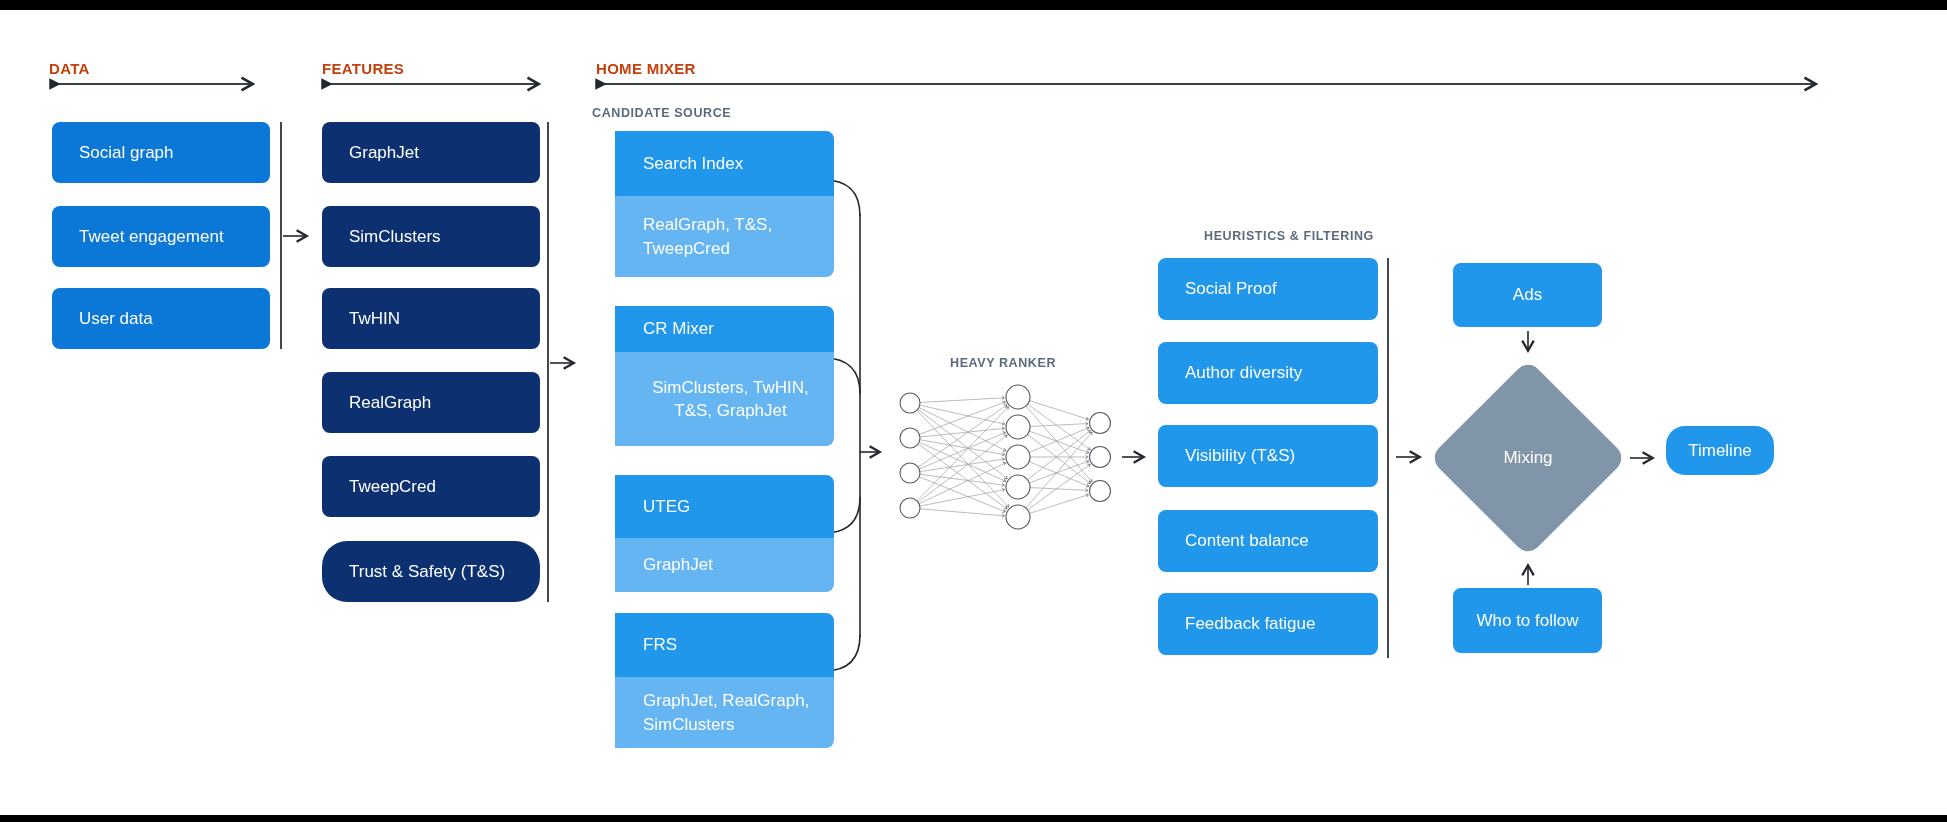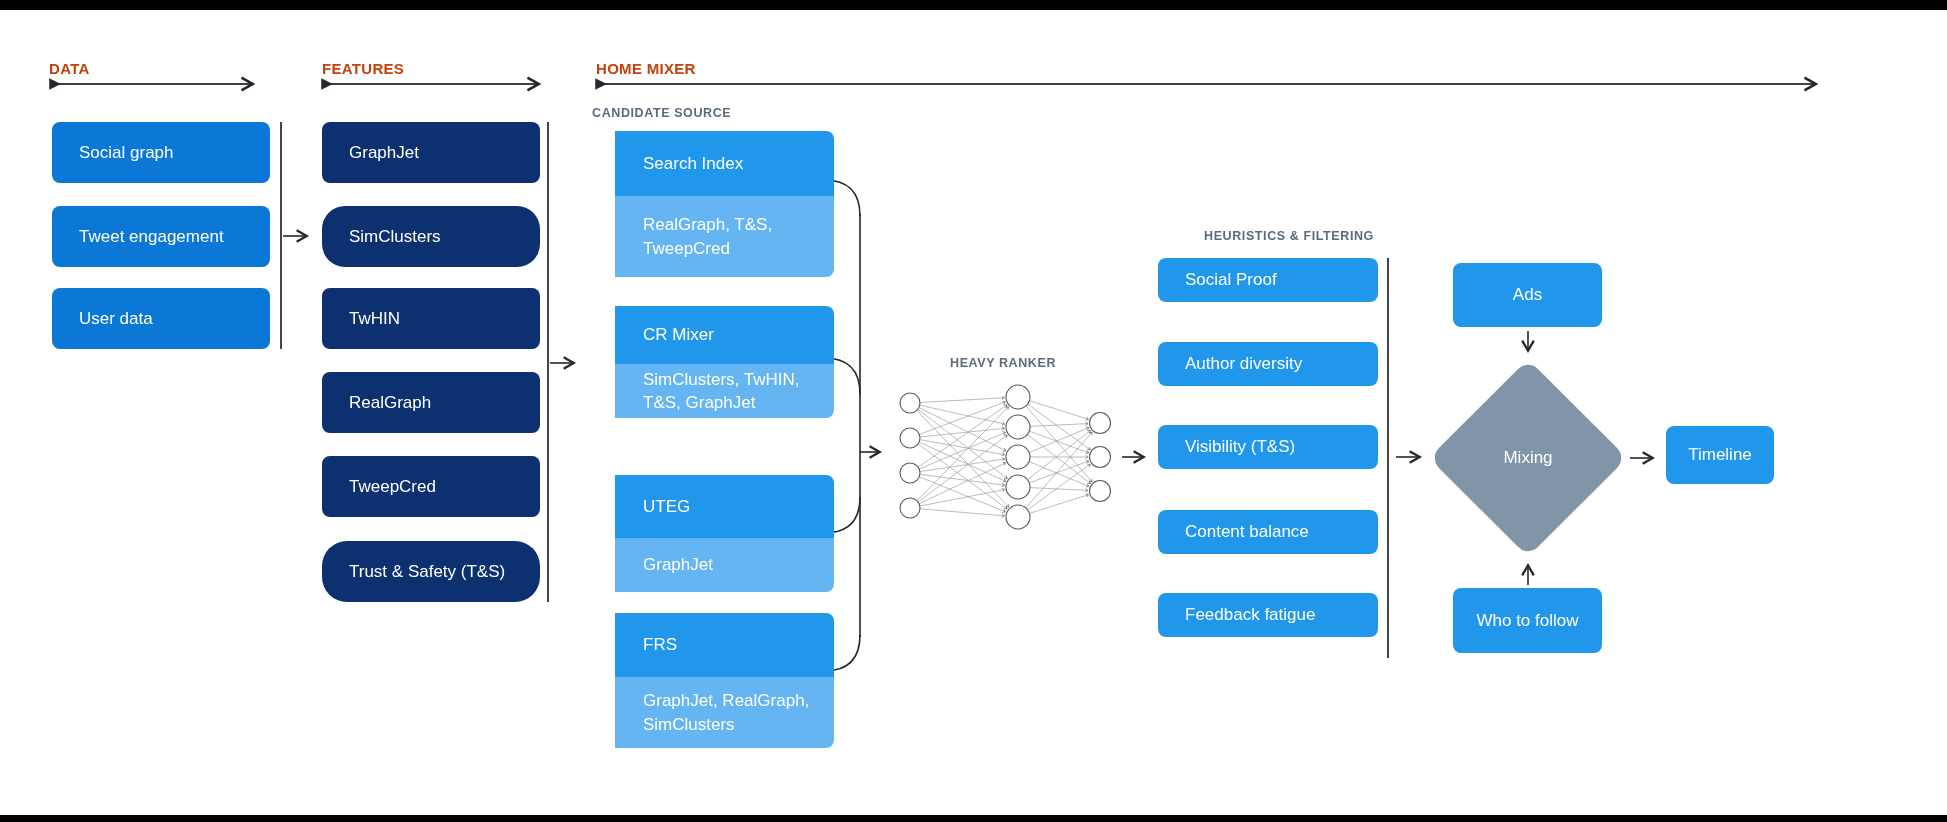--- a/index.html
+++ b/index.html
@@ -8,21 +8,21 @@
   #topbar{top:0;height:10px;}
   #bottombar{top:815px;height:7px;}
   .hdr{position:absolute;font-size:15px;font-weight:700;color:#c2410c;letter-spacing:.3px;white-space:nowrap;}
   .sublbl{position:absolute;font-size:12.5px;font-weight:600;color:#5b6b7b;letter-spacing:.6px;white-space:nowrap;}
   .box{position:absolute;border-radius:8px;color:#fff;font-size:17px;font-weight:500;display:flex;align-items:center;padding-left:27px;box-sizing:border-box;}
   .data-box{left:52px;width:218px;height:61px;background:#0b77d6;}
   .feat-box{left:322px;width:218px;height:61px;background:#0d3170;}
   .cand{position:absolute;left:591px;width:219px;border-radius:8px;overflow:hidden;color:#fff;font-weight:500;padding-left:24px;}
   .cand .top{background:#2097eb;display:flex;align-items:center;padding-left:28px;font-size:17px;box-sizing:border-box;}
   .cand .sub{background:#64b5f1;display:flex;align-items:center;padding:0 16px 0 28px;font-size:17px;line-height:1.38;box-sizing:border-box;}
-  .heur-box{left:1158px;width:220px;height:44px;background:#2097eb;}
+  .heur-box{left:1158px;width:220px;height:62px;background:#2097eb;}
   .mix-box{background:#2097eb;justify-content:center;padding-left:0;}
   svg.layer{position:absolute;left:0;top:0;}
   .conn{stroke:#23282e;stroke-width:1.6;fill:none;}
   .hline{stroke:#3a4047;stroke-width:1.8;fill:none;}
   .divline{stroke:#16191d;stroke-width:1.6;fill:none;}
   .nn-edge{stroke:#9aa1a8;stroke-width:0.7;fill:none;}
   .nn-node{fill:#ffffff;stroke:#555b61;stroke-width:1.1;}
   .diamond{position:absolute;left:1458px;top:388px;width:140px;height:140px;background:#8096a8;border-radius:14px;transform:rotate(45deg);}
   .diamond-label{position:absolute;left:1429px;top:359px;width:198px;height:198px;display:flex;align-items:center;justify-content:center;color:#fff;font-size:17px;font-weight:500;}
 </style>
@@ -121,35 +121,35 @@
 
 <div class="hdr" style="left:49px;top:60px;">DATA</div>
 <div class="hdr" style="left:322px;top:60px;">FEATURES</div>
 <div class="hdr" style="left:596px;top:60px;">HOME MIXER</div>
 
 <div class="box data-box" style="top:122px;">Social graph</div>
 <div class="box data-box" style="top:206px;">Tweet engagement</div>
 <div class="box data-box" style="top:288px;">User data</div>
 
 <div class="box feat-box" style="top:122px;">GraphJet</div>
-<div class="box feat-box" style="top:206px;border-radius:23px;">SimClusters</div>
+<div class="box feat-box" style="top:206px;">SimClusters</div>
 <div class="box feat-box" style="top:288px;text-align:right;">TwHIN</div>
 <div class="box feat-box" style="top:372px;">RealGraph</div>
 <div class="box feat-box" style="top:456px;">TweepCred</div>
 <div class="box feat-box" style="top:541px;border-radius:25px;">Trust &amp; Safety (T&amp;S)</div>
 
 <div class="sublbl" style="left:592px;top:106px;">CANDIDATE SOURCE</div>
 
 <div class="cand" style="top:131px;">
   <div class="top" style="height:65px;">Search Index</div>
   <div class="sub" style="height:81px;">RealGraph, T&amp;S, TweepCred</div>
 </div>
 <div class="cand" style="top:306px;">
-  <div class="top" style="height:58px;">CR Mixer</div>
-  <div class="sub" style="height:54px;">SimClusters, TwHIN, T&amp;S, GraphJet</div>
+  <div class="top" style="height:46px;">CR Mixer</div>
+  <div class="sub" style="height:94px;text-align:center;">SimClusters, TwHIN, T&amp;S, GraphJet</div>
 </div>
 <div class="cand" style="top:475px;">
   <div class="top" style="height:63px;">UTEG</div>
   <div class="sub" style="height:54px;">GraphJet</div>
 </div>
 <div class="cand" style="top:613px;">
   <div class="top" style="height:64px;">FRS</div>
   <div class="sub" style="height:71px;">GraphJet, RealGraph, SimClusters</div>
 </div>
 
@@ -159,13 +159,13 @@
 <div class="box heur-box" style="top:258px;">Social Proof</div>
 <div class="box heur-box" style="top:342px;">Author diversity</div>
 <div class="box heur-box" style="top:425px;">Visibility (T&amp;S)</div>
 <div class="box heur-box" style="top:510px;">Content balance</div>
 <div class="box heur-box" style="top:593px;">Feedback fatigue</div>
 
 <div class="box mix-box" style="left:1453px;top:263px;width:149px;height:64px;">Ads</div>
 <div class="diamond"></div>
 <div class="diamond-label">Mixing</div>
 <div class="box mix-box" style="left:1453px;top:588px;width:149px;height:65px;">Who to follow</div>
-<div class="box mix-box" style="left:1666px;top:426px;width:108px;height:58px;">Timeline</div>
+<div class="box mix-box" style="left:1666px;top:426px;width:108px;height:49px;border-radius:19px;">Timeline</div>
 
 </body></html>

